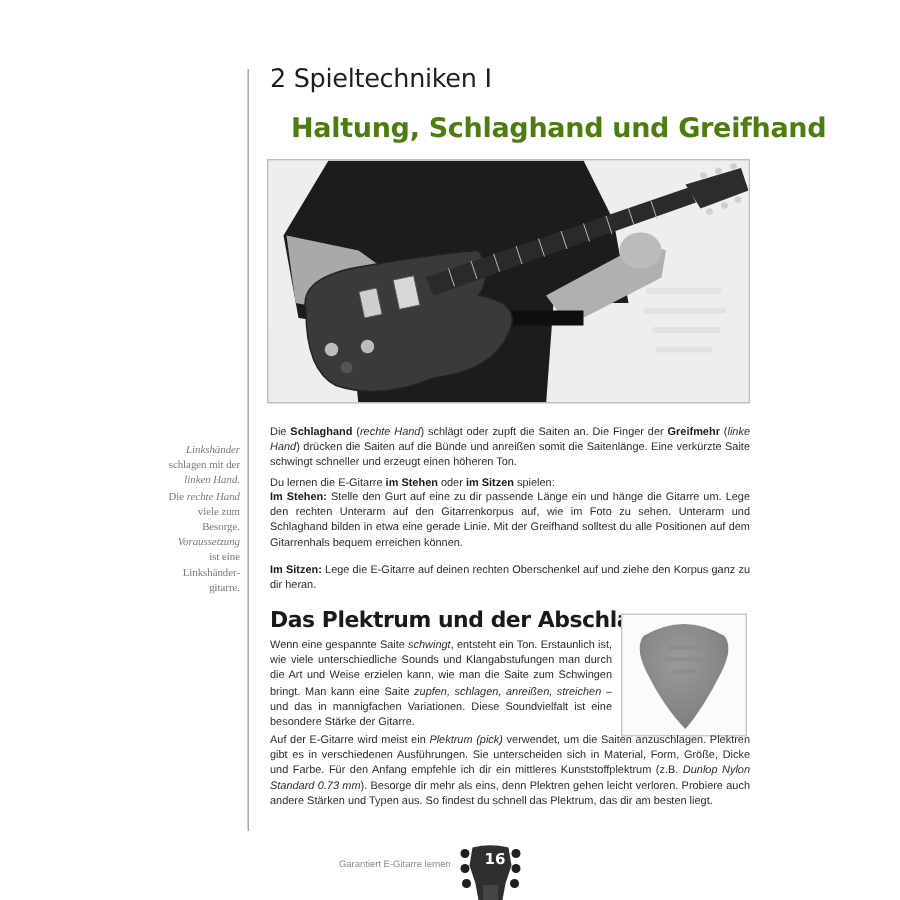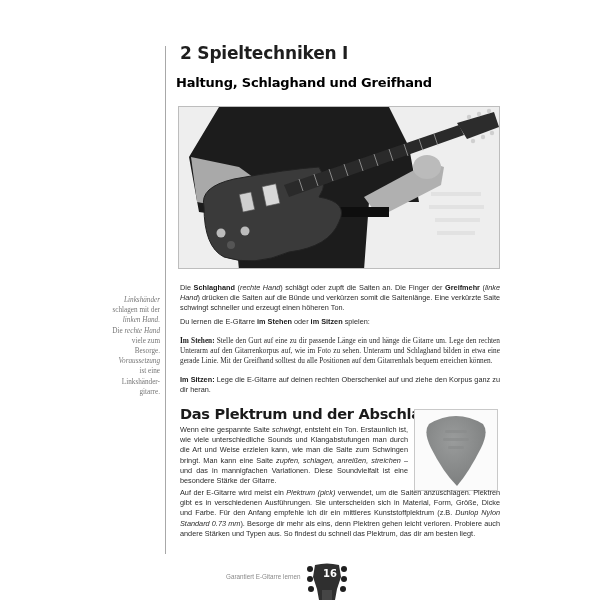--- a/index.html
+++ b/index.html
@@ -1,35 +1,35 @@
 <!DOCTYPE html>
 <html><head>
   <meta charset="utf-8">
   <style>
     * { box-sizing: border-box; margin: 0; padding: 0; }
     html, body { width: 600px; height: 600px; background: #ffffff; overflow: hidden; }
     body { position: relative; font-family: "Liberation Sans", sans-serif; color: #222; }
 
     .vrule { position: absolute; left: 165px; top: 46px; width: 1px; height: 508px; background: #a8a8a8; }
 
-    .chapter-title { position: absolute; left: 180px; top: 43px; font-family: "DejaVu Sans", sans-serif; font-weight: bold; font-size: 17px; color: #1e1e1e; letter-spacing: -0.2px; }
-    .section-title { position: absolute; left: 176px; top: 75px; font-family: "DejaVu Sans", sans-serif; font-weight: bold; font-size: 13px; color: #000000; letter-spacing: -0.2px; }
+    .chapter-title { position: absolute; left: 180px; top: 43px; font-family: "DejaVu Sans", sans-serif; font-weight: normal; font-size: 17px; color: #1e1e1e; letter-spacing: -0.2px; }
+    .section-title { position: absolute; left: 194px; top: 75px; font-family: "DejaVu Sans", sans-serif; font-weight: bold; font-size: 18px; color: #4d7c0f; letter-spacing: -0.2px; }
 
     .photo { position: absolute; left: 178px; top: 106px; width: 322px; height: 163px; border: 1px solid #bdbdbd; background: linear-gradient(180deg, #f2f2f2 0%, #e9e9e9 100%); overflow: hidden; }
     .photo svg { display: block; }
 
     .sidenote { position: absolute; left: 108px; top: 295px; width: 52px; text-align: right; font-family: "Liberation Serif", serif; font-size: 7.2px; line-height: 10.2px; color: #777; }
     .sidenote i { font-style: italic; }
 
     .body-text { position: absolute; left: 180px; width: 320px; font-family: "Liberation Sans", sans-serif; font-size: 7.3px; line-height: 10.2px; color: #2b2b2b; text-align: justify; }
     .body-text b { font-weight: bold; color: #1a1a1a; }
     .body-text i { font-style: italic; }
     .p1 { top: 283px; }
     .p2 { top: 317px; }
-    .p3 { top: 336px; font-family: Liberation Serif, serif; }
+    .p3 { top: 326px; }
     .p4 { top: 375px; }
 
     .h2 { position: absolute; left: 180px; top: 405px; font-family: "DejaVu Sans", sans-serif; font-weight: bold; font-size: 14.6px; color: #1a1a1a; letter-spacing: -0.3px; }
 
     .p5 { top: 425px; width: 228px; }
     .p6 { top: 488px; }
 
     .pick-box { position: absolute; left: 414px; top: 409px; width: 84px; height: 82px; border: 1px solid #c9c9c9; background: #fbfbfb; }
 
     .footer-text { position: absolute; left: 226px; top: 573px; font-family: "Liberation Sans", sans-serif; font-size: 6.3px; color: #8a8a8a; }
@@ -107,21 +107,21 @@
   <i>linken Hand.</i><br>
   <span>Die </span><i>rechte Hand</i><br>
   <span>viele zum</span><br>
   <span>Besorge.</span><br>
   <i>Voraussetzung</i><br>
   <span>ist eine</span><br>
   <span>Linkshänder-</span><br>
   <span>gitarre.</span>
 </div>
 
-<p class="body-text p1"><span>Die </span><b>Schlaghand</b><span> (</span><i>rechte Hand</i><span>) schlägt oder zupft die Saiten an. Die Finger der </span><b>Greif­mehr</b><span> (</span><i>linke Hand</i><span>) drücken die Saiten auf die Bünde und verkürzen somit die Saitenlänge. Eine verkürzte Saite schwingt schneller und erzeugt einen höheren Ton.</span></p>
+<p class="body-text p1"><span>Die </span><b>Schlaghand</b><span> (</span><i>rechte Hand</i><span>) schlägt oder zupft die Saiten an. Die Finger der </span><b>Greif­mehr</b><span> (</span><i>linke Hand</i><span>) drücken die Saiten auf die Bünde und anreißen somit die Saitenlänge. Eine verkürzte Saite schwingt schneller und erzeugt einen höheren Ton.</span></p>
 
 <p class="body-text p2"><span>Du lernen die E-Gitarre </span><b>im Stehen</b><span> oder </span><b>im Sitzen</b><span> spielen:</span></p>
 
 <p class="body-text p3"><b>Im Stehen:</b><span> Stelle den Gurt auf eine zu dir passende Länge ein und hänge die Gitarre um. Lege den rechten Unterarm auf den Gitarrenkorpus auf, wie im Foto zu sehen. Unterarm und Schlaghand bilden in etwa eine gerade Linie. Mit der Greifhand solltest du alle Positionen auf dem Gitarrenhals bequem erreichen können.</span></p>
 
 <p class="body-text p4"><b>Im Sitzen:</b><span> Lege die E-Gitarre auf deinen rechten Oberschenkel auf und ziehe den Korpus ganz zu dir heran.</span></p>
 
 <h2 class="h2">Das Plektrum und der Abschlag</h2>
 
 <p class="body-text p5"><span>Wenn eine gespannte Saite </span><i>schwingt</i><span>, entsteht ein Ton. Erstaunlich ist, wie viele unterschiedliche Sounds und Klangabstufungen man durch die Art und Weise erzielen kann, wie man die Saite zum Schwingen bringt. Man kann eine Saite </span><i>zupfen, schlagen, anreißen, streichen</i><span> – und das in mannigfachen Variationen. Diese Sound­vielfalt ist eine besondere Stärke der Gitarre.</span></p>

